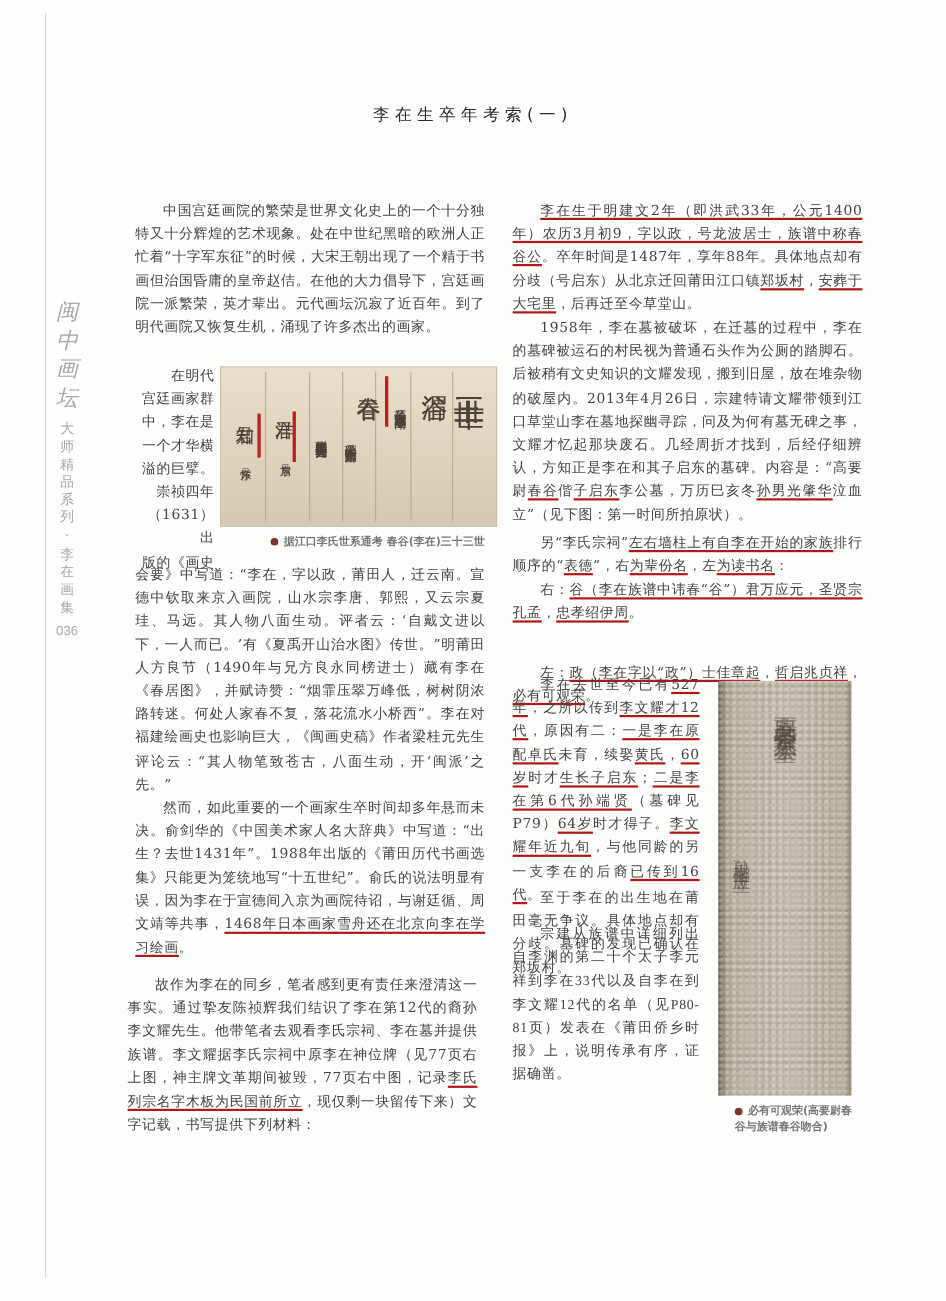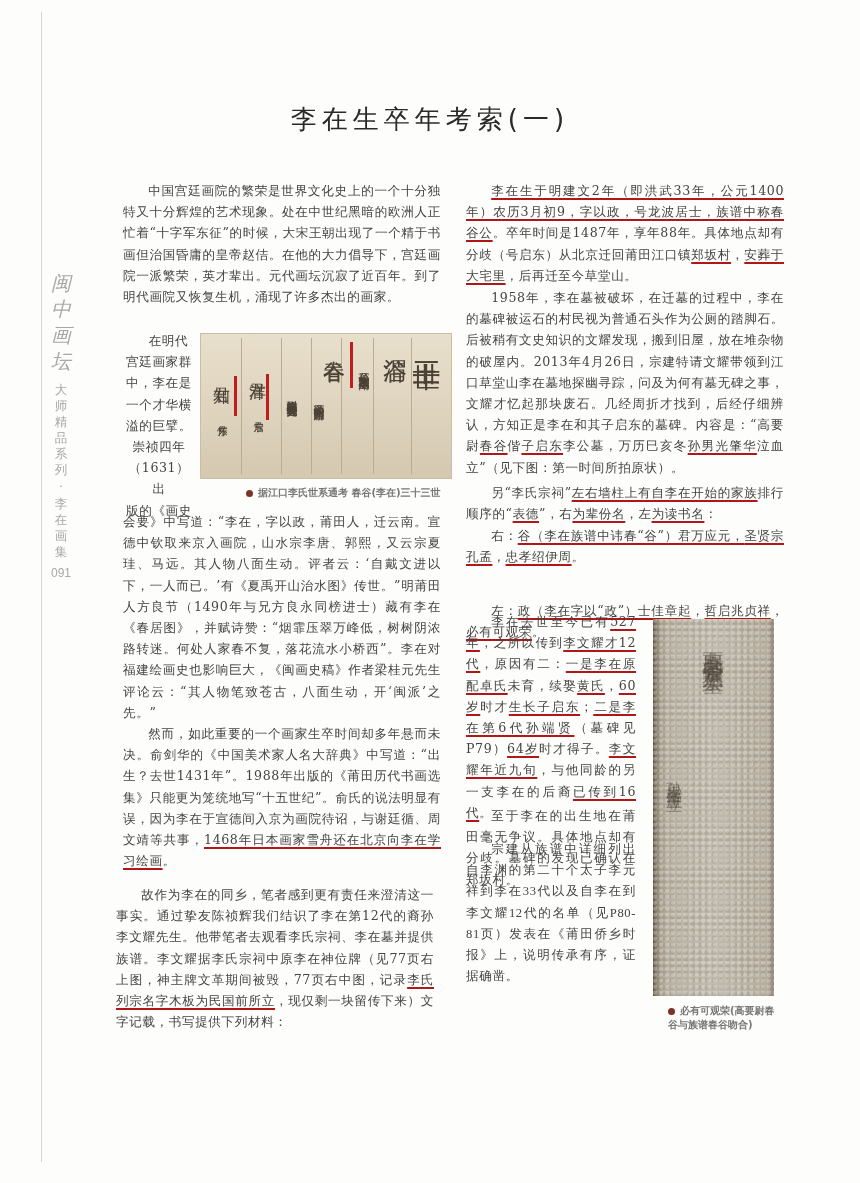--- a/index.html
+++ b/index.html
@@ -6,21 +6,21 @@
   body {
     width: 860px; height: 1183px; background: #fdfdfb; position: relative; overflow: hidden;
     font-family: "DejaVu Serif", "Liberation Serif", serif; color: #3a3a3a;
   }
   .page-rule { position: absolute; left: 41px; top: 12px; width: 1px; height: 1150px; background: #d6d6d6; }
   .side-brand { position: absolute; left: 48px; top: 270px; width: 26px; text-align: center; color: #a8a8a8; }
   .side-brand .calli { font-family: "DejaVu Serif", serif; font-size: 20px; line-height: 26px; font-style: italic; letter-spacing: 0; }
   .side-brand .series { font-family: "DejaVu Sans", sans-serif; font-size: 12.5px; line-height: 16px; margin-top: 8px; }
   .side-brand .dot { font-size: 12px; line-height: 18px; }
   .side-brand .pnum { font-family: "Liberation Sans", sans-serif; font-size: 12px; margin-top: 6px; }
-  .title { position: absolute; left: 0; right: 0; top: 85px; text-align: center; font-size: 26px; letter-spacing: 5px; color: #2a2a2a; font-family: "DejaVu Sans", sans-serif; font-weight: normal; }
+  .title { position: absolute; left: 0; right: 0; top: 85px; text-align: center; font-size: 15px; letter-spacing: 5px; color: #2a2a2a; font-family: "DejaVu Sans", sans-serif; font-weight: normal; }
 
   .para { position: absolute; font-size: 12.6px; line-height: 21.2px; text-align: justify; letter-spacing: 0.6px; color: #444; margin: 0; }
   .indent { text-indent: 2em; }
   .ul { text-decoration: underline; text-decoration-color: #b01818; text-decoration-thickness: 2px; text-underline-offset: 3px; }
 
   .img-genealogy {
     position: absolute; left: 200px; top: 333px; width: 252px; height: 146px;
     background: linear-gradient(180deg,#e8dfcc 0%,#ddd2bc 60%,#d4c8b0 100%);
     border: 1px solid #c9bda3; box-sizing: border-box; overflow: hidden;
   }
@@ -59,28 +59,28 @@
     <div>精</div>
     <div>品</div>
     <div>系</div>
     <div>列</div>
     <div class="dot">·</div>
     <div>李</div>
     <div>在</div>
     <div>画</div>
     <div>集</div>
   </div>
-  <div class="pnum">091</div>
+  <div class="pnum">036</div>
 </div>
 
 <h1 class="title">李在生卒年考索(一)</h1>
 
 <p class="para indent" style="left:123px; top:180px; width:318px;">中国宫廷画院的繁荣是世界文化史上的一个十分独特又十分辉煌的艺术现象。处在中世纪黑暗的欧洲人正忙着“十字军东征”的时候，大宋王朝出现了一个精于书画但治国昏庸的皇帝赵佶。在他的大力倡导下，宫廷画院一派繁荣，英才辈出。元代画坛沉寂了近百年。到了明代画院又恢复生机，涌现了许多杰出的画家。</p>
 
-<div class="para" style="left:123px; top:330px; width:72px; text-align:center;">
+<div class="para" style="left:123px; top:330px; width:72px; text-align:right;">
   <div style="text-indent:1.5em;">在明代</div>
   <div>宫廷画家群</div>
   <div>中，李在是</div>
   <div>一个才华横</div>
   <div>溢的巨擘。</div>
   <div>崇祯四年</div>
   <div>（1631）出</div>
   <div>版的《画史</div>
 </div>
 

